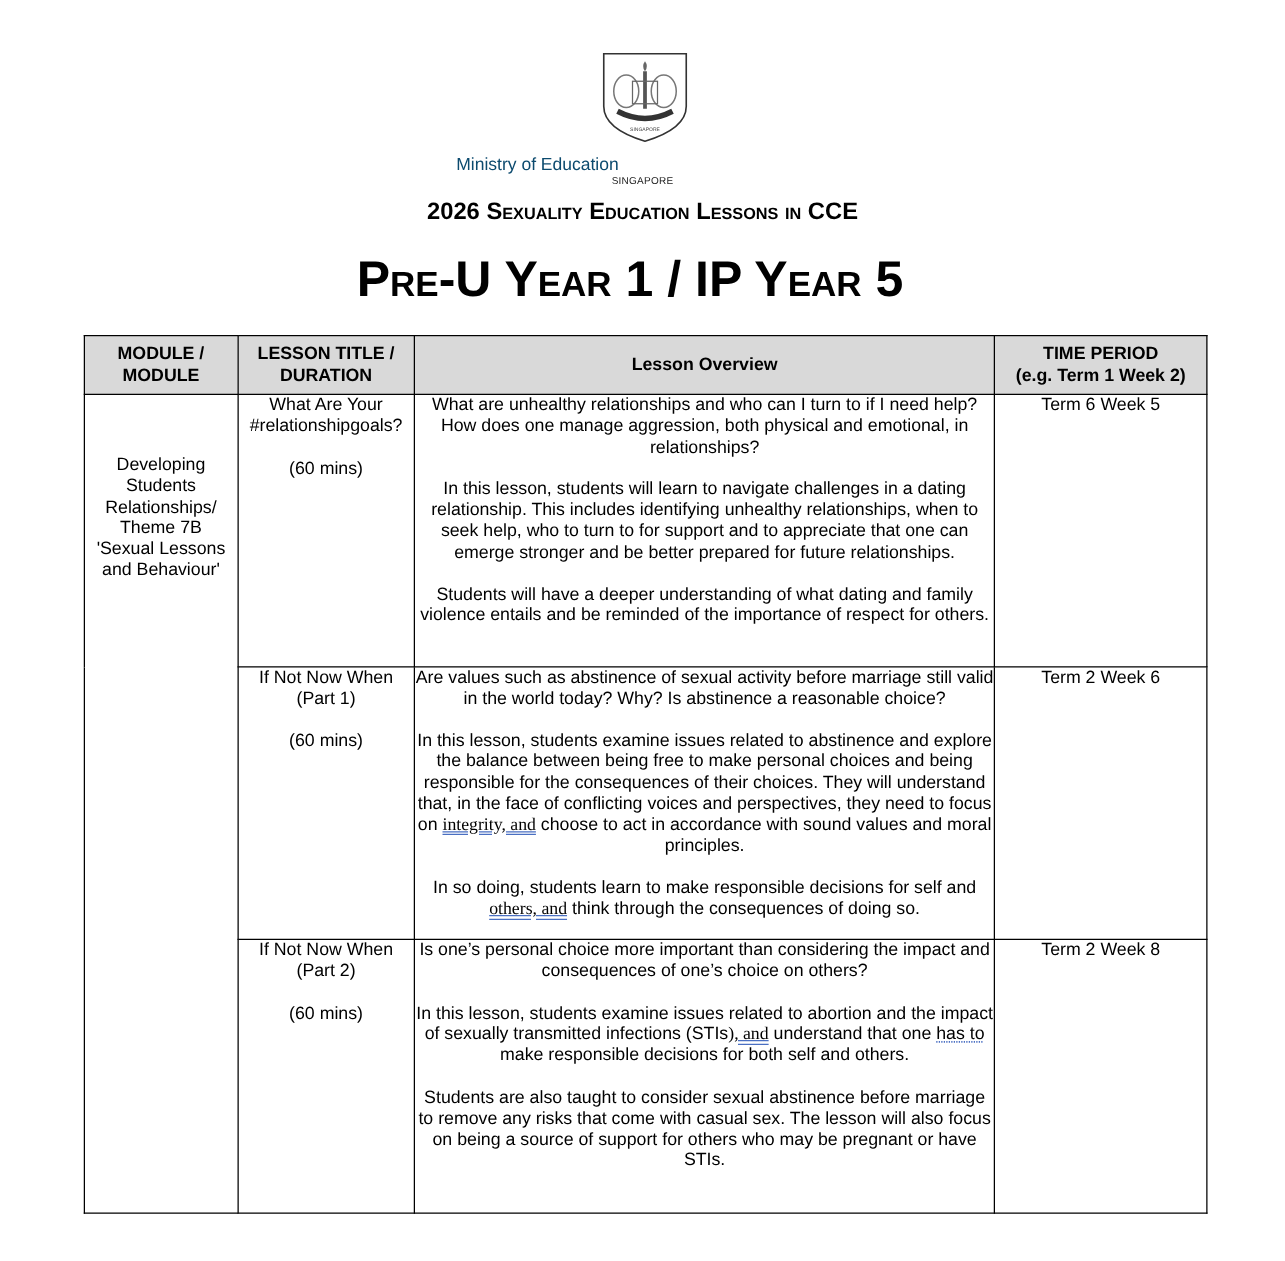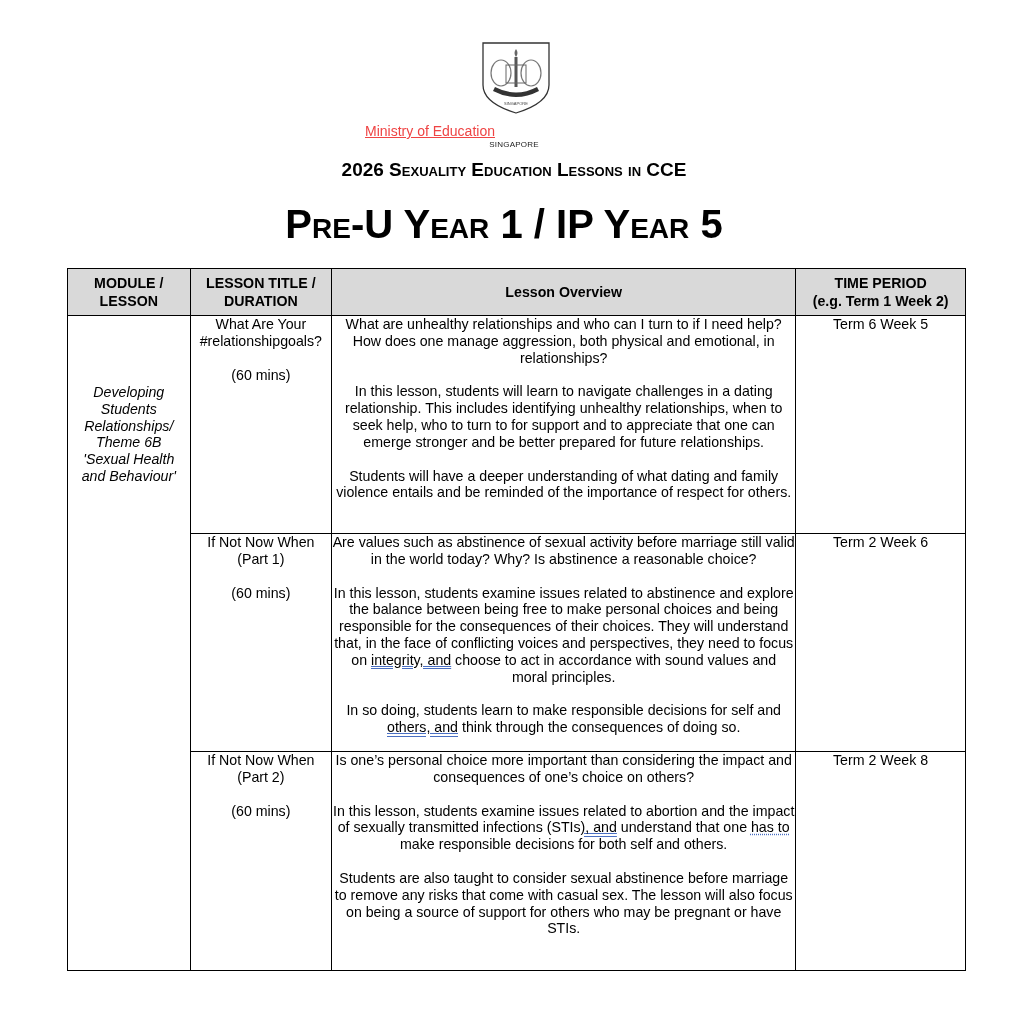--- a/index.html
+++ b/index.html
@@ -1,20 +1,20 @@
 <!DOCTYPE html>
 <html><head>
 <meta charset="utf-8">
 <style>
   html, body { margin: 0; padding: 0; background: #ffffff; }
   body { width: 1028px; height: 1009px; position: relative; overflow: hidden;
          font-family: "Liberation Sans", sans-serif; color: #000; }
   .crest { position: absolute; left: 481px; top: 41px; width: 70px; height: 74px; }
   .ministry { position: absolute; left: 0; width: 860px; text-align: center; top: 123px;
-              font-size: 14px; line-height: 16px; color: #ef4444; text-decoration: underline; }
+              font-size: 14px; line-height: 16px; color: #0c4a6e; }
   .country { position: absolute; left: 0; width: 1028px; text-align: center; top: 140px;
              font-size: 8px; line-height: 9px; color: #222; letter-spacing: 0.2px; }
   .doc-title { position: absolute; left: 0; width: 1028px; text-align: center; top: 158px;
                font-size: 19px; font-weight: bold; font-variant: small-caps; line-height: 24px; }
   .doc-subtitle { position: absolute; left: 0; width: 1008px; text-align: center; top: 198px;
                   font-size: 40px; font-weight: bold; font-variant: small-caps; line-height: 52px; }
   table.lessons { position: absolute; left: 67px; top: 268px; width: 899px; border-collapse: collapse;
                   font-size: 14.2px; line-height: 16.8px; }
   table.lessons th, table.lessons td { border: 1px solid #000; vertical-align: top; padding: 0; text-align: center; }
   table.lessons { border: 1.5px solid #000; }
@@ -24,21 +24,21 @@
   .col-title { width: 141px; }
   .col-overview { width: 462px; }
   .col-time { width: 169px; }
   td.module-cell { vertical-align: middle; text-align: center; padding: 0 4px; }
   td.title-cell { text-align: center; padding-top: 1px; }
   td.time-cell { text-align: center; padding-top: 1px; }
   td.overview-cell { padding: 1px 6px 0 7px; text-align: justify; }
   .q { }
   .p { margin: 0; }
   .gap { height: 17px; }
-  .ul-blue { text-decoration: underline; text-decoration-color: #4a6fc2; text-decoration-style: double; }
+  .ul-blue { text-decoration: underline; text-decoration-color: #4a6fc2; text-decoration-style: double; font-family: Liberation Serif, serif; }
   .ul-dots { text-decoration: underline; text-decoration-color: #4a6fc2; text-decoration-style: dotted; }
   tr.row1 td { height: 217px; }
   tr.row2 td { height: 217px; }
   tr.row3 td { height: 218px; }
 </style>
 </head>
 <body>
 
 <svg class="crest" viewBox="0 0 70 74">
   <path d="M2 2 H68 V44 Q68 62 35 72 Q2 62 2 44 Z" fill="#fff" stroke="#333" stroke-width="1.3"></path>
@@ -59,45 +59,45 @@
   <colgroup>
     <col class="col-module">
       <col class="col-title">
       <col class="col-overview">
       <col class="col-time">
   </colgroup>
   <thead>
     <tr>
       <th>
         <span>MODULE /</span><br>
-        <span>LESSON</span>
+        <span>MODULE</span>
       </th>
       <th>
         <span>LESSON TITLE /</span><br>
         <span>DURATION</span>
       </th>
       <th>
         <span>Lesson Overview</span>
       </th>
       <th>
         <span>TIME PERIOD</span><br>
         <span>(e.g. Term 1 Week 2)</span>
       </th>
     </tr>
   </thead>
   <tbody>
 
     <tr class="row1">
       <td class="module-cell" rowspan="3" style="vertical-align: top;">
-        <div style="position: relative; top: 0px; padding-top: 68px; font-style: italic;">
+        <div style="position: relative; top: 0px; padding-top: 48px;">
           <span>Developing</span><br>
           <span>Students</span><br>
           <span>Relationships/</span><br>
-          <span>Theme 6B</span><br>
-          <span>'Sexual Health</span><br>
+          <span>Theme 7B</span><br>
+          <span>'Sexual Lessons</span><br>
           <span>and Behaviour'</span>
         </div>
       </td>
       <td class="title-cell">
         <span>What Are Your</span><br>
         <span>#relationshipgoals?</span>
         <div class="gap"></div>
         <span>(60 mins)</span>
       </td>
       <td class="overview-cell">

